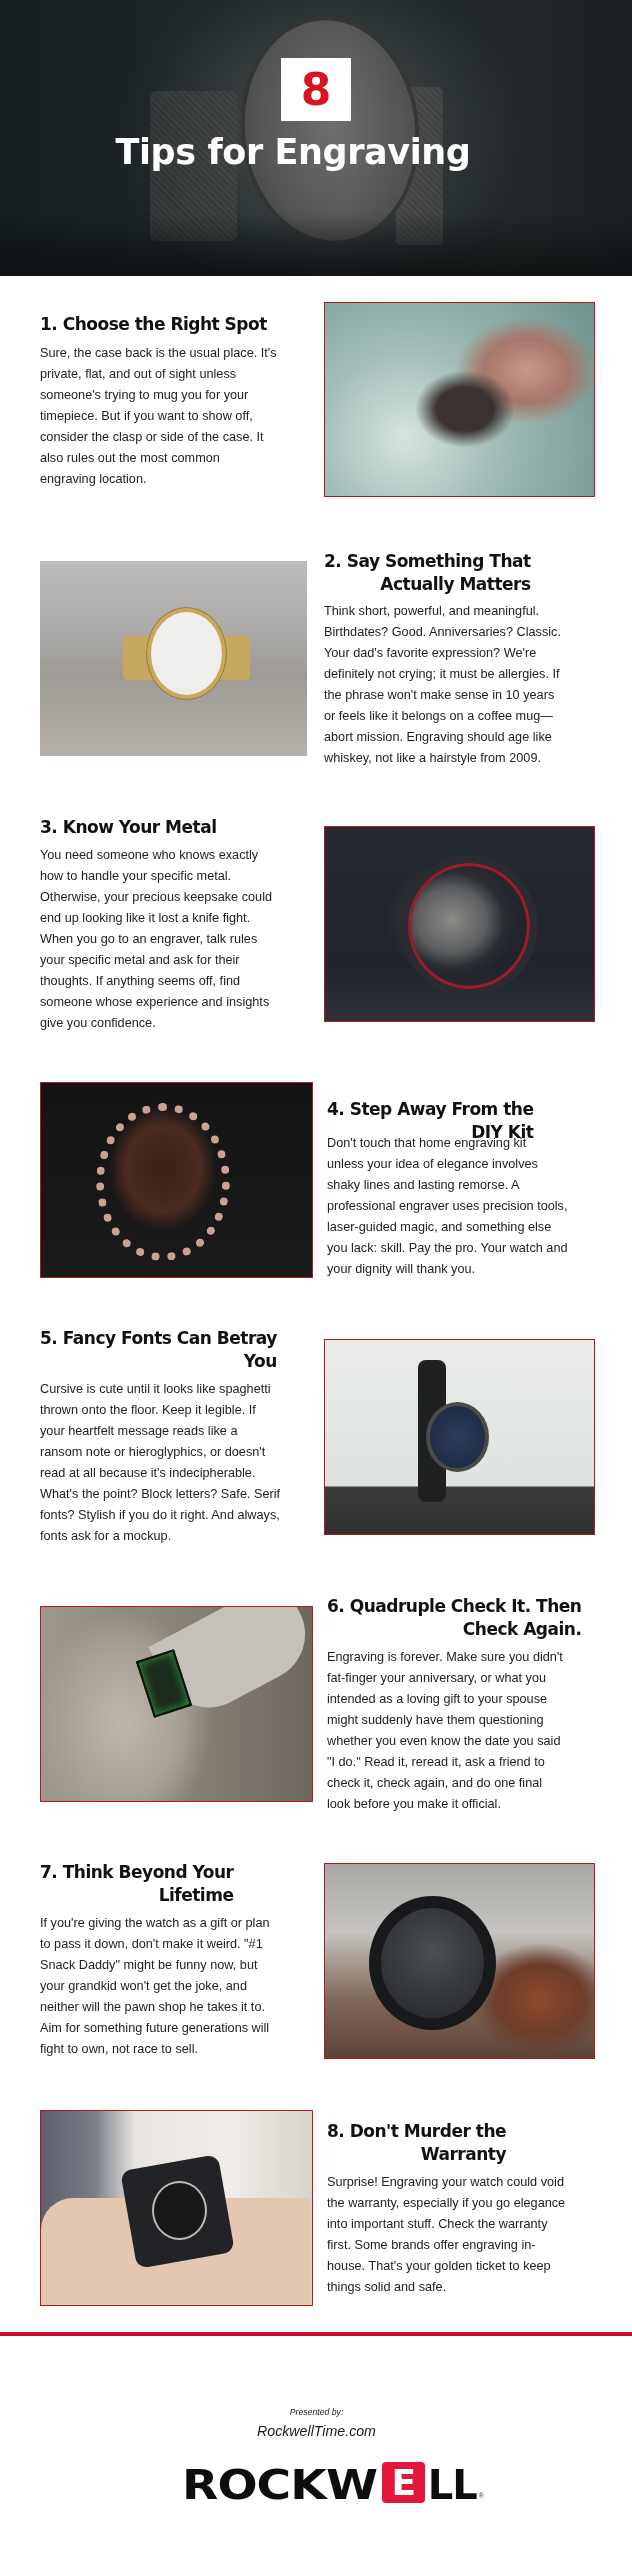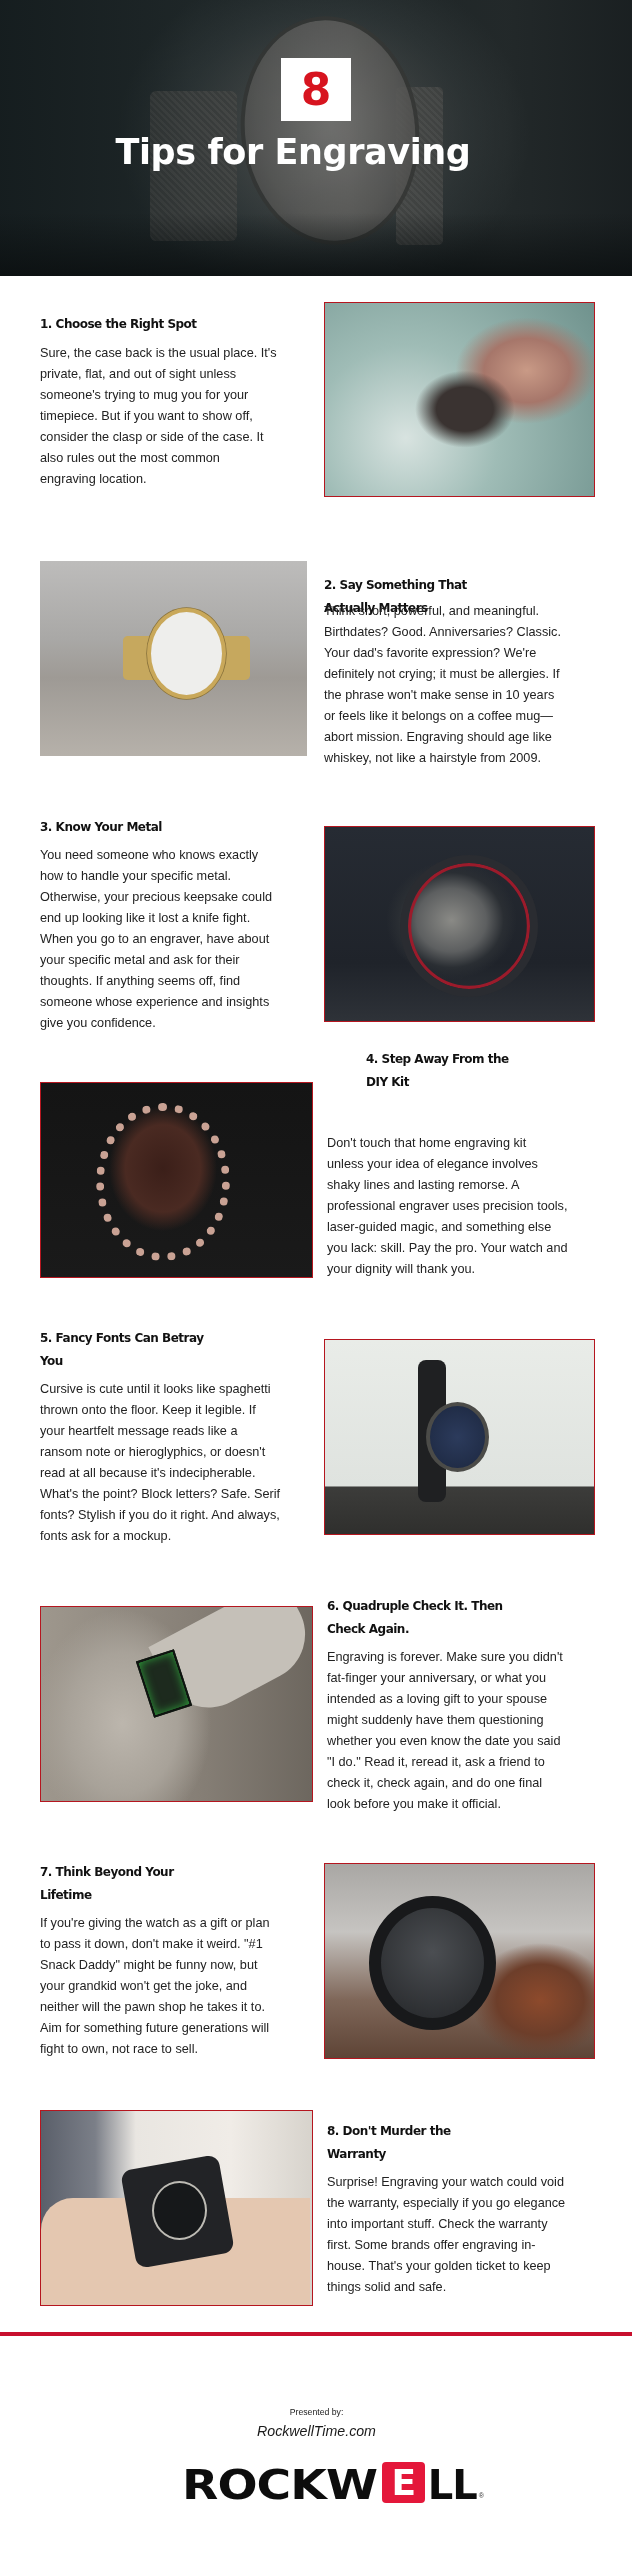--- a/index.html
+++ b/index.html
@@ -20,22 +20,22 @@
     background: repeating-linear-gradient(45deg, #4a4845 0 2.4px, #5d5a56 2.4px 4.7px); border-radius: 6.3px; opacity: 0.7; }
   .watch-band-right { position: absolute; left: 396px; top: 87px; width: 47px; height: 158px;
     background: repeating-linear-gradient(45deg, #5a5753 0 2.4px, #6d6a66 2.4px 4.7px); border-radius: 4.7px; opacity: 0.6; }
   .hero-badge { position: absolute; left: 281px; top: 58px; width: 70px; height: 63px; background: #ffffff;
     display: flex; align-items: center; justify-content: center; }
   .hero-badge span { font-family: "DejaVu Sans", sans-serif; font-weight: 700; font-size: 44px; color: #d7141f; line-height: 1; }
   .hero-title { position: absolute; left: 0; top: 130px; width: 586px; text-align: center; color: #ffffff;
     font-family: "DejaVu Sans", sans-serif; font-weight: 700; font-size: 35px; line-height: 44px; letter-spacing: -0.4px; }
 
   
-  .tip-title { position: absolute; font-family: "DejaVu Sans", sans-serif; font-weight: 700; font-size: 12px;
-    line-height: 23px; color: #111111; letter-spacing: -0.5px; }
+  .tip-title { position: absolute; font-family: "DejaVu Sans", sans-serif; font-weight: 700; font-size: 17px;
+    line-height: 23px; color: #111111; letter-spacing: -0.5px; text-align: right; }
   .tip-body { position: absolute; font-family: "Liberation Sans", sans-serif; font-size: 12.7px; line-height: 21px; color: #222222; }
   .tip-img { position: absolute; overflow: hidden; }
   .tip-img.bordered { border: 1.6px solid #b5161f; }
 
   
   .img-1 { background: radial-gradient(ellipse 71px 55px at 52% 55%, #3a3331 0%, #3a3331 40%, rgba(0,0,0,0) 70%),
     radial-gradient(ellipse 95px 71px at 75% 35%, #c99a86 0%, #a6766a 45%, rgba(0,0,0,0) 75%),
     radial-gradient(circle at 30% 70%, #d8e3e0 0%, #9fbcb6 40%, #6f928d 100%); }
   .img-2 { background: linear-gradient(180deg, #bdbcbb 0%, #a9a8a6 40%, #9e9a95 60%, #b6b1aa 100%); }
   .img-2 .face { position: absolute; left: 107px; top: 47px; width: 79px; height: 91px; border-radius: 50%;
@@ -65,21 +65,21 @@
     background: radial-gradient(circle at 50% 40%, #4b4e52 0%, #2b2d30 80%); border: 12.7px solid #18191b; }
   .img-8 { background: linear-gradient(90deg, #5a5f6a 0%, #7b7f88 20%, #e9e6e1 35%, #f0ece7 70%, #d7d3cc 100%); }
   .img-8 .arm { position: absolute; left: 0; top: 87px; width: 269px; height: 111px; background: #e4c7b0; border-radius: 32px 0 0 0; }
   .img-8 .watch { position: absolute; left: 87px; top: 51px; width: 99px; height: 99px; background: #222326;
     border-radius: 11px; transform: rotate(-10deg); }
   .img-8 .dial { position: absolute; left: 111px; top: 70px; width: 55px; height: 59px; border-radius: 50%;
     background: #16181a; border: 2.4px solid #bdbbb4; }
 
   
   .footer-rule { position: absolute; left: 0; top: 2332px; width: 633px; height: 4px; background: #c8102e; }
-  .presented { position: absolute; left: 0; top: 2407px; width: 633px; text-align: center; font-size: 8.7px; color: #222; font-family: "Liberation Sans", sans-serif; }
+  .presented { position: absolute; left: 0; top: 2407px; width: 633px; text-align: center; font-size: 8.7px; color: #222; font-family: "Liberation Sans", sans-serif; font-style: italic; }
   .site { position: absolute; left: 0; top: 2423px; width: 633px; text-align: center; font-size: 14.2px; color: #1a1a1a; font-family: "Liberation Sans", sans-serif; font-style: italic; }
   .logo { position: absolute; left: 182px; top: 2459px; height: 44px; display: flex; align-items: flex-end; }
   .logo .word { font-family: "DejaVu Sans", sans-serif; font-weight: 700; font-size: 40px; line-height: 36px; letter-spacing: -0.8px; color: #0d0d0d; transform: scaleX(1.18); transform-origin: left bottom; }
   .logo .e-box { display: inline-block; background: #e4173a; color: #fff; border-radius: 4px; width: 43px; height: 41px;
     font-family: "DejaVu Sans", sans-serif; font-weight: 700; font-size: 36px; line-height: 41px; text-align: center; margin: 0 2.4px; }
   .logo .rest { font-family: "DejaVu Sans", sans-serif; font-weight: 700; font-size: 40px; line-height: 36px; color: #0d0d0d; letter-spacing: -0.8px; text-align: right; }
   .logo .reg { font-size: 7.1px; color: #333; margin-left: 1.6px; margin-bottom: 3.2px; }
 </style>
 </head>
 <body>
@@ -109,21 +109,21 @@
     <div>consider the clasp or side of the case. It</div>
     <div>also rules out the most common</div>
     <div>engraving location.</div>
 </div>
 <div class="tip-img bordered img-1" style="left:324px; top:302px; width:271px; height:195px;"></div>
 
 <div class="tip-img img-2" style="left:40px; top:561px; width:267px; height:195px;">
   <div class="band"></div>
     <div class="face"></div>
 </div>
-<div class="tip-title" style="left:324px; top:550px;margin-top:24px;">
+<div class="tip-title" style="left:324px; top:550px;">
   <div>2. Say Something That</div>
     <div>Actually Matters</div>
 </div>
 <div class="tip-body" style="left:324px; top:601px;">
   <div>Think short, powerful, and meaningful.</div>
     <div>Birthdates? Good. Anniversaries? Classic.</div>
     <div>Your dad's favorite expression? We're</div>
     <div>definitely not crying; it must be allergies. If</div>
     <div>the phrase won't make sense in 10 years</div>
     <div>or feels like it belongs on a coffee mug—</div>
@@ -132,34 +132,34 @@
 </div>
 
 <div class="tip-title" style="left:40px; top:816px;">
   <div>3. Know Your Metal</div>
 </div>
 <div class="tip-body" style="left:40px; top:845px;">
   <div>You need someone who knows exactly</div>
     <div>how to handle your specific metal.</div>
     <div>Otherwise, your precious keepsake could</div>
     <div>end up looking like it lost a knife fight.</div>
-    <div>When you go to an engraver, have about</div>
+    <div>When you go to an engraver, talk rules</div>
     <div>your specific metal and ask for their</div>
     <div>thoughts. If anything seems off, find</div>
     <div>someone whose experience and insights</div>
     <div>give you confidence.</div>
 </div>
 <div class="tip-img bordered img-3" style="left:324px; top:826px; width:271px; height:196px;">
   <div class="ring"></div>
 </div>
 
 <div class="tip-img bordered img-4" style="left:40px; top:1082px; width:273px; height:196px;">
   <div class="bezel"></div>
 </div>
-<div class="tip-title" style="left:327px; top:1048px;margin-left:39px;">
+<div class="tip-title" style="left:327px; top:1098px;">
   <div>4. Step Away From the</div>
     <div>DIY Kit</div>
 </div>
 <div class="tip-body" style="left:327px; top:1133px;">
   <div>Don't touch that home engraving kit</div>
     <div>unless your idea of elegance involves</div>
     <div>shaky lines and lasting remorse. A</div>
     <div>professional engraver uses precision tools,</div>
     <div>laser-guided magic, and something else</div>
     <div>you lack: skill. Pay the pro. Your watch and</div>

